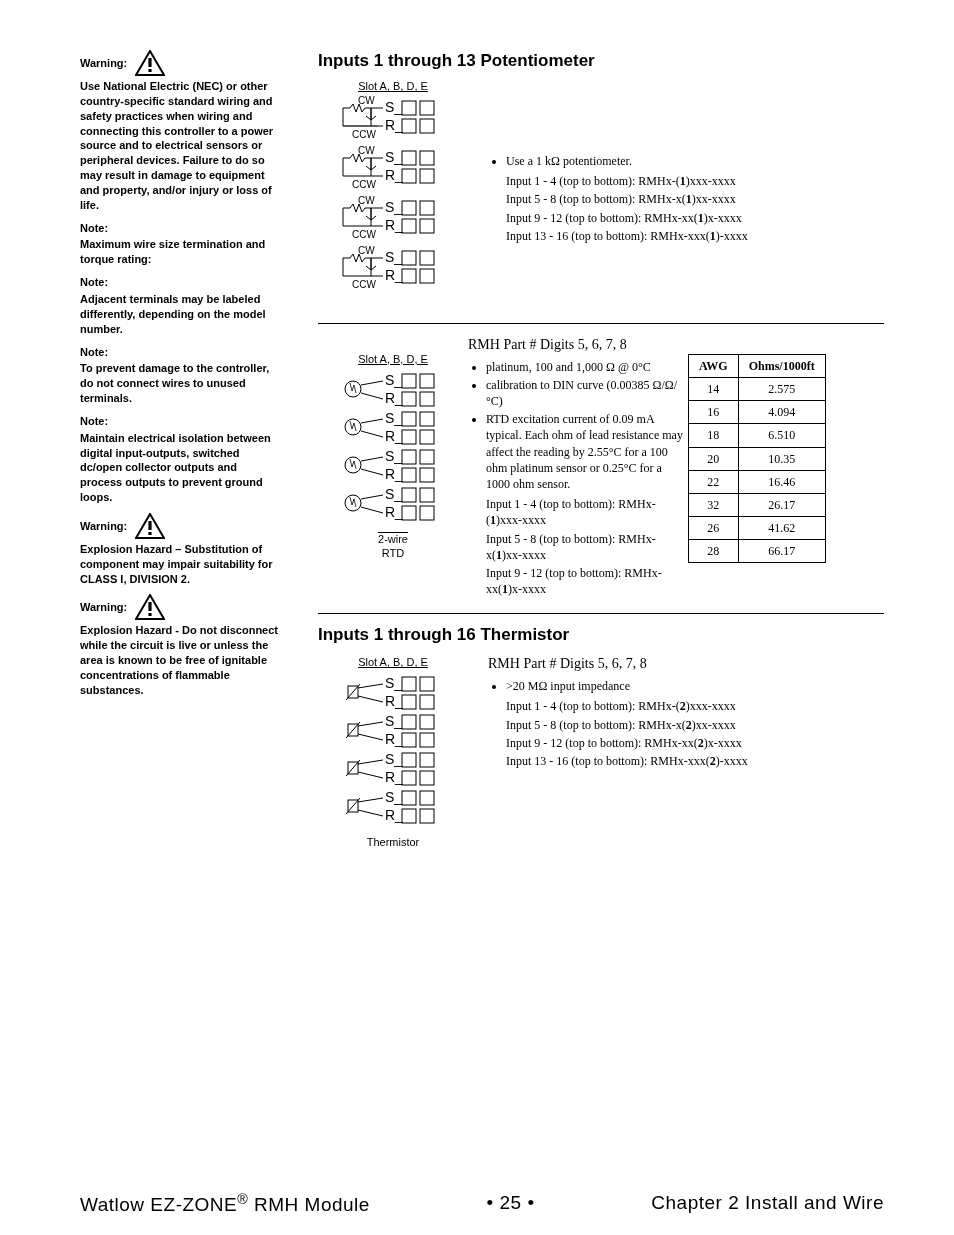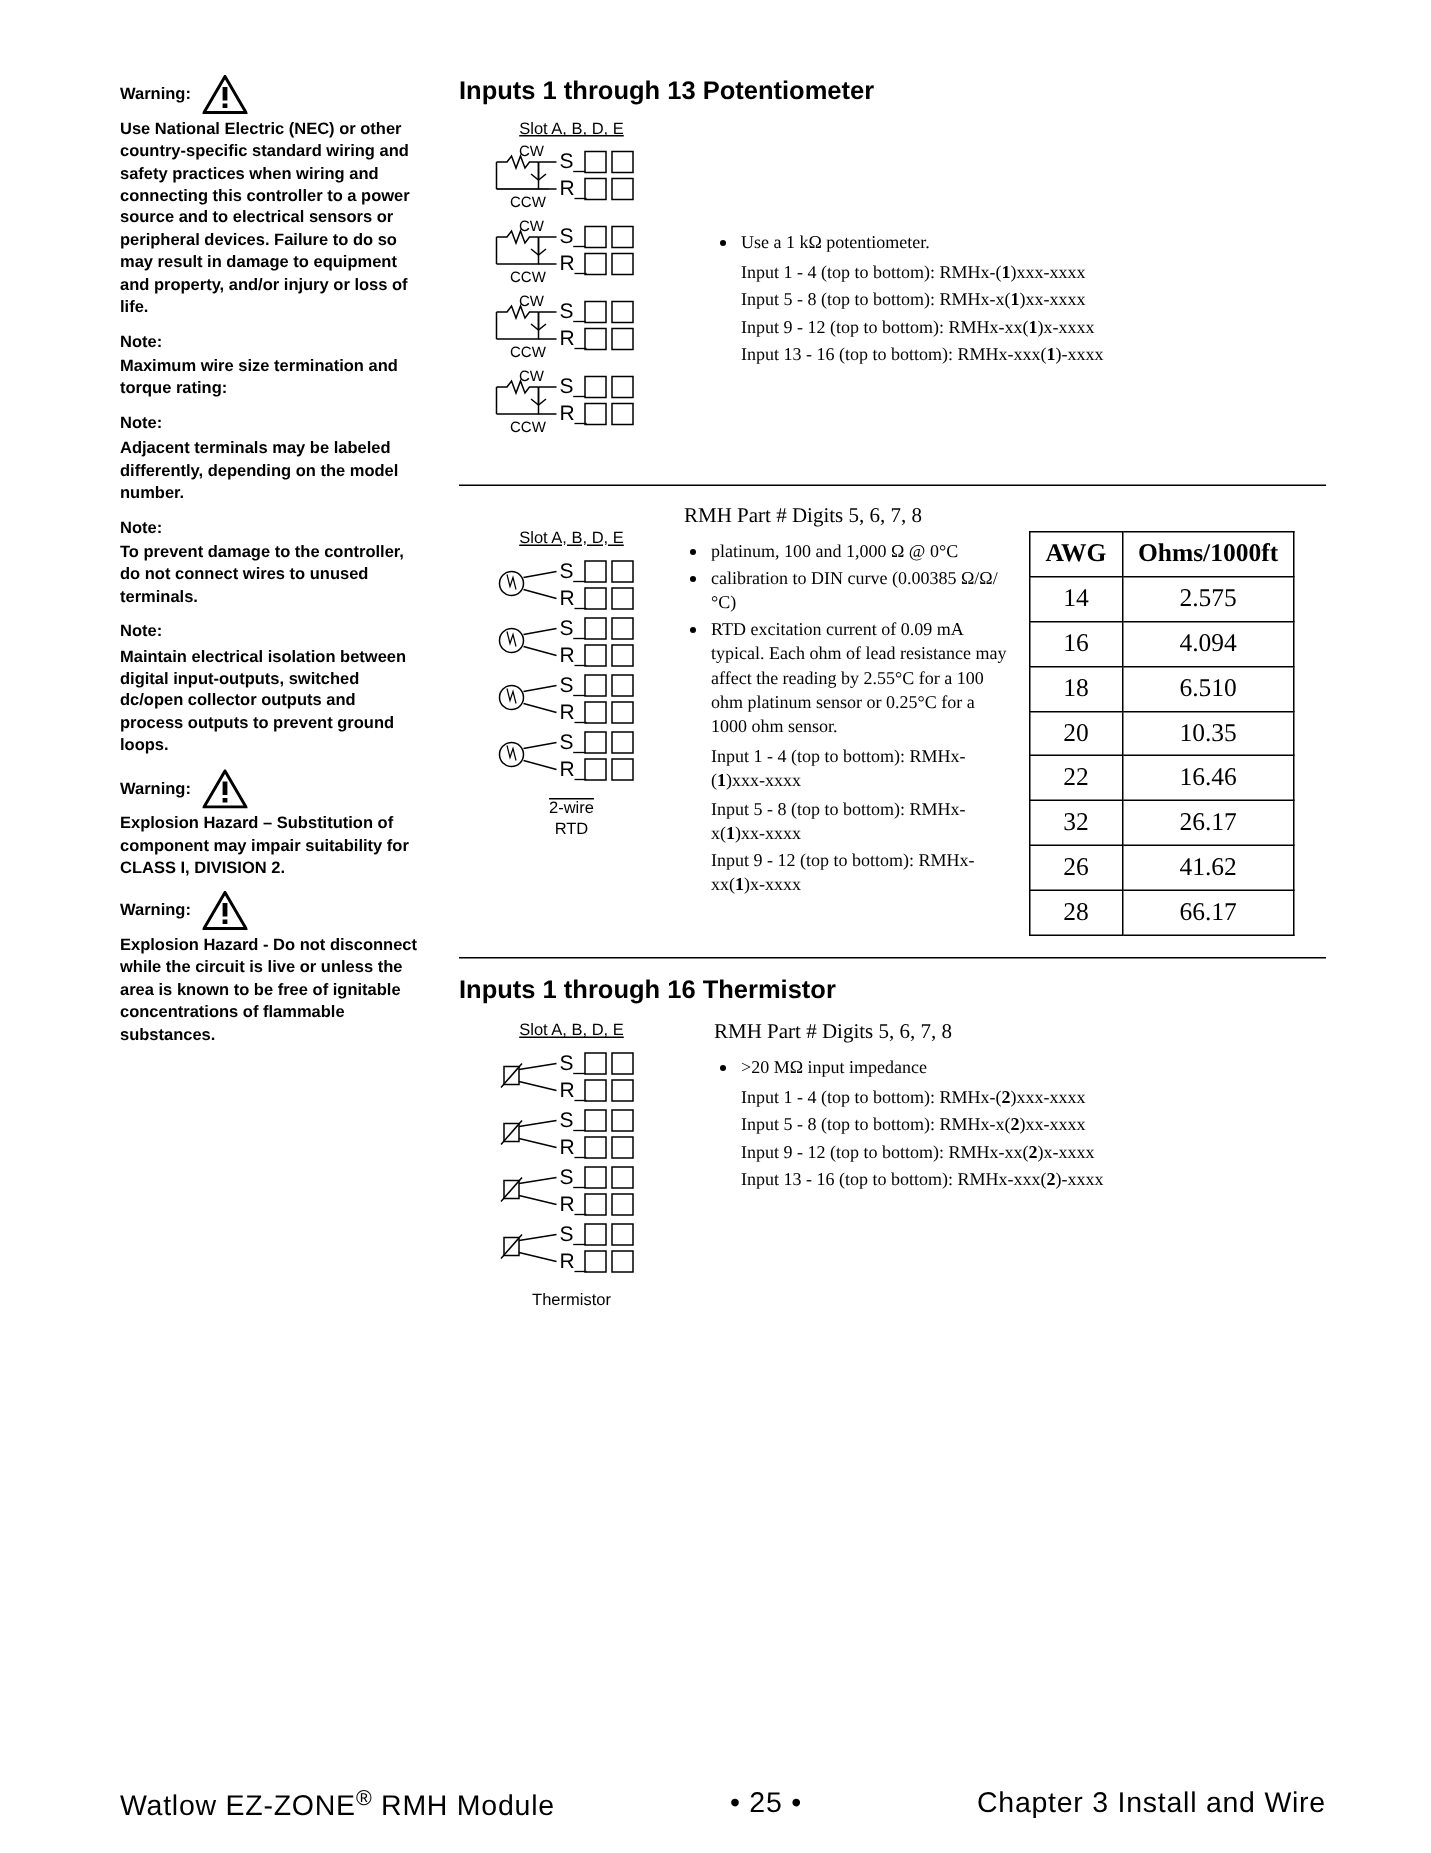--- a/index.html
+++ b/index.html
@@ -7,21 +7,21 @@
     font-size: 13px;
     color: #000;
     margin: 0;
     padding: 50px 70px 30px 80px;
     width: 954px;
     box-sizing: border-box;
     line-height: 1.35;
   }
   .page {
     display: flex;
-    gap: 26px;
+    gap: 38px;
     min-height: 1100px;
   }
   .sidebar {
     width: 200px;
     flex-shrink: 0;
     font-size: 11px;
     line-height: 1.35;
   }
   .main {
     flex: 1;
@@ -93,22 +93,21 @@
     margin-bottom: 2px;
   }
   .subheading {
     font-family: "Century Schoolbook", Georgia, serif;
     font-size: 14px;
     margin: 2px 0 4px 0;
   }
   table.awg {
     border-collapse: collapse;
     font-family: "Century Schoolbook", Georgia, serif;
-    font-size: 17px;
-    margin-left: 10px;
+    font-size: 12px;
   }
   table.awg th, table.awg td {
     border: 1px solid #000;
     padding: 3px 10px;
     text-align: center;
   }
   table.awg th {
     font-weight: bold;
   }
   .footer {
@@ -454,14 +453,14 @@
         <div class="indent">Input 13 - 16 (top to bottom): RMHx-xxx(<b>2</b>)-xxxx</div>
       </div>
     </div>
 
   </div>
 </div>
 
 <div class="footer">
   <span>Watlow EZ-ZONE<sup>®</sup> RMH Module</span>
   <span class="center">•  25  •</span>
-  <span>Chapter 3 Install and Wire</span>
+  <span>Chapter 2 Install and Wire</span>
 </div>
 
 </body></html>

